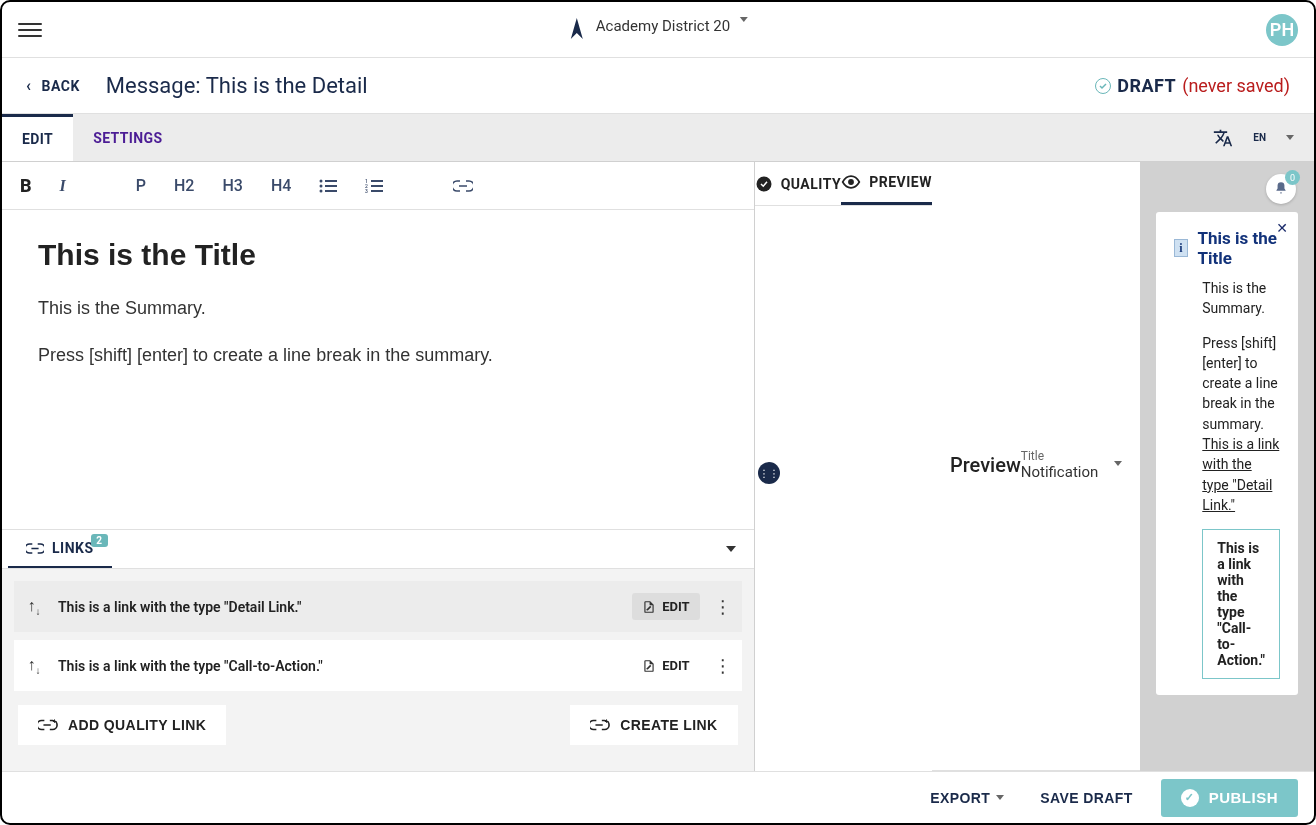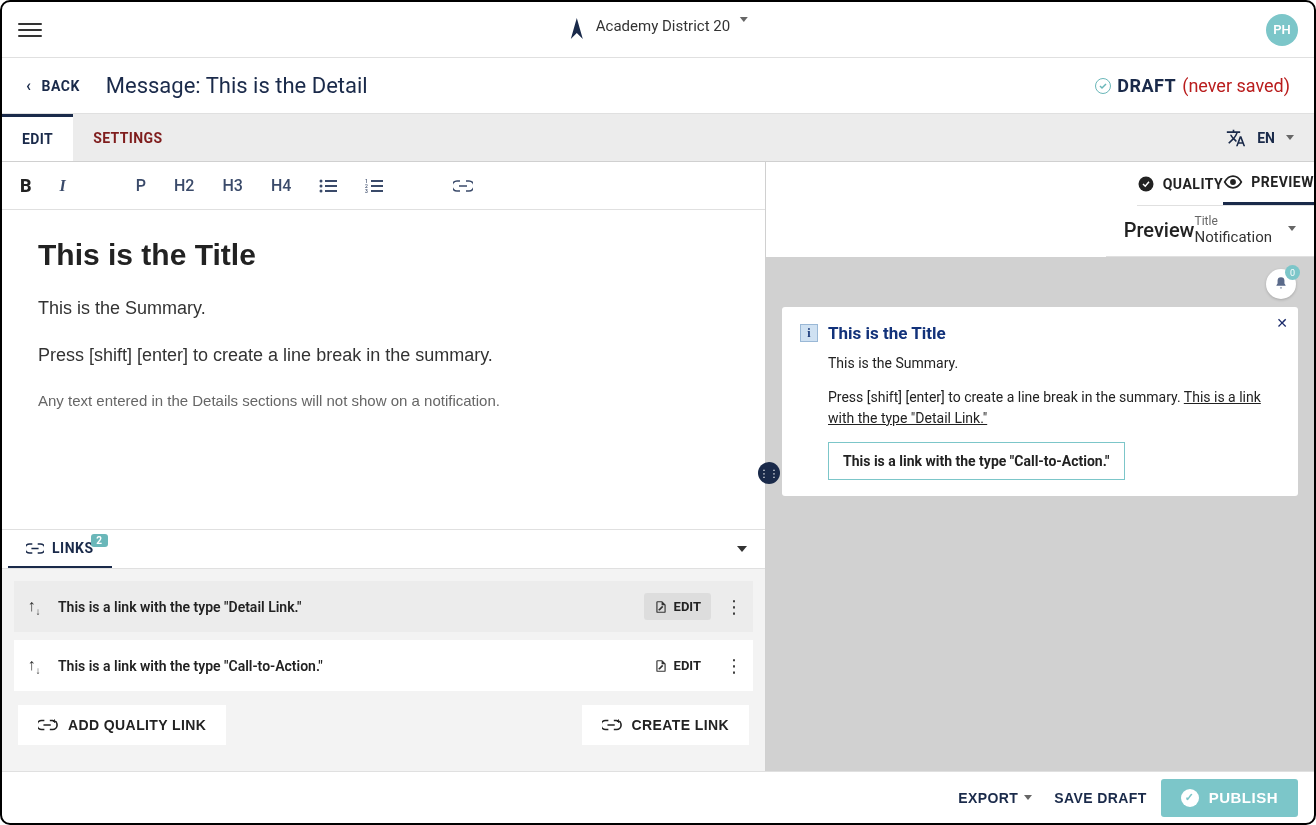--- a/index.html
+++ b/index.html
@@ -4,43 +4,43 @@
 <style>
   * { box-sizing: border-box; margin: 0; padding: 0; }
   body { font-family: -apple-system, BlinkMacSystemFont, "Segoe UI", Roboto, sans-serif; background: #fff; color: #222; width: 1316px; height: 825px; overflow: hidden; border: 2px solid #000; border-radius: 10px; }
   
   
   .topbar { height: 56px; display: flex; align-items: center; padding: 0 16px; border-bottom: 1px solid #e0e0e0; }
   .hamburger { width: 24px; height: 24px; cursor: pointer; display: flex; flex-direction: column; justify-content: center; gap: 4px; }
   .hamburger span { display: block; height: 2px; background: #333; border-radius: 1px; }
   .org-select { position: absolute; left: 50%; transform: translateX(-50%); display: flex; align-items: flex-start; gap: 10px; font-size: 15px; color: #333; cursor: pointer; }
   .arrow-logo { width: 18px; height: 26px; }
-  .avatar { margin-left: auto; width: 32px; height: 32px; border-radius: 50%; background: #7cc6c9; color: #fff; display: flex; align-items: center; justify-content: center; font-size: 13px; font-weight: 600; }
+  .avatar { margin-left: auto; width: 32px; height: 32px; border-radius: 50%; background: #7cc6c9; color: #fff; display: flex; align-items: center; justify-content: center; font-size: 18px; font-weight: 600; }
   .caret-down { width: 0; height: 0; border-left: 4px solid transparent; border-right: 4px solid transparent; border-top: 5px solid #666; }
   
   
   .subheader { height: 56px; display: flex; align-items: center; padding: 0 24px; border-bottom: 1px solid #e0e0e0; }
   .back-group { display: flex; align-items: center; gap: 10px; cursor: pointer; color: #1a2a4a; font-weight: 700; font-size: 14px; letter-spacing: 0.5px; }
   .back-chevron { font-size: 16px; font-weight: 700; }
   .page-title { margin-left: 26px; font-size: 22px; color: #1a2a4a; font-weight: 400; }
   .draft-status { margin-left: auto; display: flex; align-items: center; gap: 6px; font-size: 18px; }
   .draft-status .label { color: #1a2a4a; font-weight: 700; letter-spacing: 0.5px; }
   .draft-status .saved { color: #b91c1c; }
   .draft-icon { width: 16px; height: 16px; border: 1.5px solid #6ab7b9; border-radius: 50%; position: relative; display: inline-flex; align-items: center; justify-content: center; }
 
   
   .tabsrow { height: 48px; background: #ececec; display: flex; align-items: stretch; padding: 0 8px 0 0; border-bottom: 1px solid #d0d0d0; }
-  .tab { padding: 0 20px; display: flex; align-items: center; font-size: 14px; font-weight: 700; color: #7f1d1d; cursor: pointer; letter-spacing: 0.4px; }
+  .tab { padding: 0 20px; display: flex; align-items: center; font-size: 14px; font-weight: 700; color: #4c1d95; cursor: pointer; letter-spacing: 0.4px; }
   .tab.active { background: #fff; color: #1a2a4a; border-top: 3px solid #1a2a4a; }
-  .lang-select { margin-left: auto; display: flex; align-items: center; gap: 11px; padding: 12px 12px; color: #1a2a4a; font-weight: 700; font-size: 14px; cursor: pointer; }
+  .lang-select { margin-left: auto; display: flex; align-items: center; gap: 20px; padding: 12px 12px; color: #1a2a4a; font-weight: 700; font-size: 10px; cursor: pointer; }
 
   
   .main { display: flex; height: calc(100% - 56px - 56px - 48px - 52px); position: relative; }
   .left-pane { width: 764px; border-right: 1px solid #d0d0d0; display: flex; flex-direction: column; }
-  .right-pane { flex: 1; display: flex; flex-direction: column; align-items: flex-end; }
+  .right-pane { flex: 1; display: flex; flex-direction: row; }
 
   
   .toolbar { height: 48px; border-bottom: 1px solid #e0e0e0; display: flex; align-items: center; padding: 0 18px; gap: 28px; color: #3a4a6a; }
   .tb-btn { cursor: pointer; font-size: 16px; color: #3a4a6a; font-weight: 500; }
   .tb-btn.bold { font-weight: 800; color:#222; font-size:18px; }
   .tb-btn.italic { font-style: italic; font-weight: 700; font-family: serif; }
   .tb-sep { width: 14px; }
 
   
   .editor { flex: 1; padding: 28px 36px; font-family: Verdana, Geneva, sans-serif; color: #333; overflow: auto; }
@@ -86,21 +86,21 @@
   .notif-title-row { display: flex; align-items: center; gap: 10px; margin-bottom: 10px; }
   .info-square { width: 18px; height: 18px; background: #cfe1f2; border: 1px solid #9ab8d6; display: flex; align-items: center; justify-content: center; color: #1a3a7a; font-weight: 700; font-size: 12px; font-family: serif;}
   .notif-title { color: #12327a; font-weight: 700; font-size: 17px; }
   .notif-body p { margin-bottom: 14px; line-height: 1.45; font-size: 14px; padding-left: 28px; }
   .notif-body .inline-link { text-decoration: underline; }
   .cta-box { margin-left: 28px; border: 1px solid #7cc6c9; padding: 10px 14px; font-weight: 700; display: inline-block; font-size: 14px; }
 
   .drag-handle { position: absolute; left: 756px; top: 300px; width: 22px; height: 22px; background: #1a2a4a; border-radius: 50%; display: flex; align-items: center; justify-content: center; color: #fff; font-size: 10px; cursor: ew-resize; z-index: 5; }
 
   
-  .footer { height: 52px; display: flex; align-items: center; justify-content: flex-end; padding: 0 16px; gap: 6px; border-top: 1px solid #e0e0e0; }
+  .footer { height: 52px; display: flex; align-items: center; justify-content: flex-end; padding: 0 16px; gap: 20px; border-top: 1px solid #e0e0e0; }
   .footer-btn { background: none; border: none; font-weight: 700; font-size: 14px; color: #1a2a4a; cursor: pointer; padding: 10px 8px; display: flex; align-items: center; gap: 6px; letter-spacing: 0.4px; }
   .publish-btn { background: #7cc6c9; color: #fff; border: none; padding: 10px 20px; font-weight: 700; font-size: 15px; border-radius: 3px; display: flex; align-items: center; gap: 10px; cursor: pointer; letter-spacing: 0.5px; }
   .check-circle { width: 18px; height: 18px; border-radius: 50%; background: #fff; color: #7cc6c9; display: inline-flex; align-items: center; justify-content: center; font-size: 11px; font-weight: 800; }
 
   svg { display: block; }
 </style>
 </head>
 <body>
 
 <div class="topbar">
@@ -186,21 +186,20 @@
         <svg width="20" height="12" viewBox="0 0 20 12">
             <path d="M7 1H4a5 5 0 000 10h3M13 1h3a5 5 0 010 10h-3M6 6h8" stroke="#3a4a6a" stroke-width="1.6" fill="none"></path>
           </svg>
       </span>
     </div>
 
     <div class="editor">
       <h1>This is the Title</h1>
       <p>This is the Summary.</p>
       <p>Press [shift] [enter] to create a line break in the summary.</p>
-      <p class="hint">Any text entered in the Details sections will not show on a notification.</p>
     </div>
 
     <div class="links-section">
       <div class="links-header-row">
         <div class="links-header">
           <svg width="18" height="11" viewBox="0 0 20 12">
               <path d="M7 1H4a5 5 0 000 10h3M13 1h3a5 5 0 010 10h-3M6 6h8" stroke="#1a2a4a" stroke-width="1.8" fill="none"></path>
             </svg>
           <span class="links-label">
             <span>LINKS</span>

